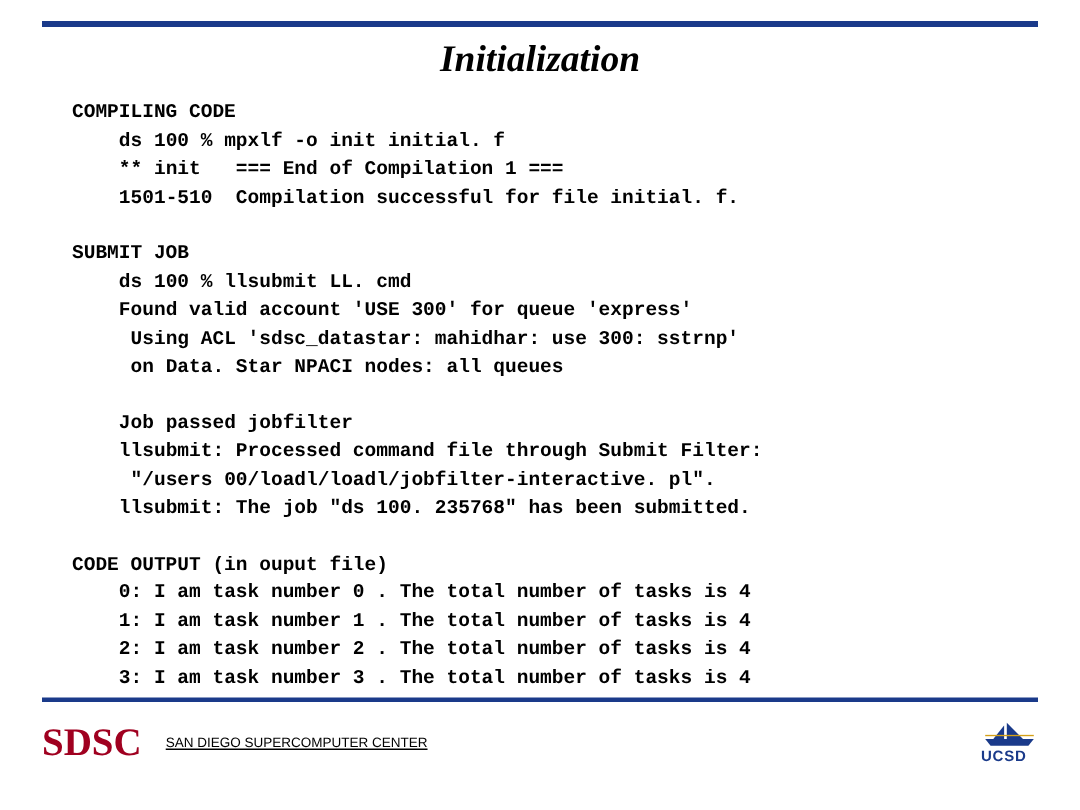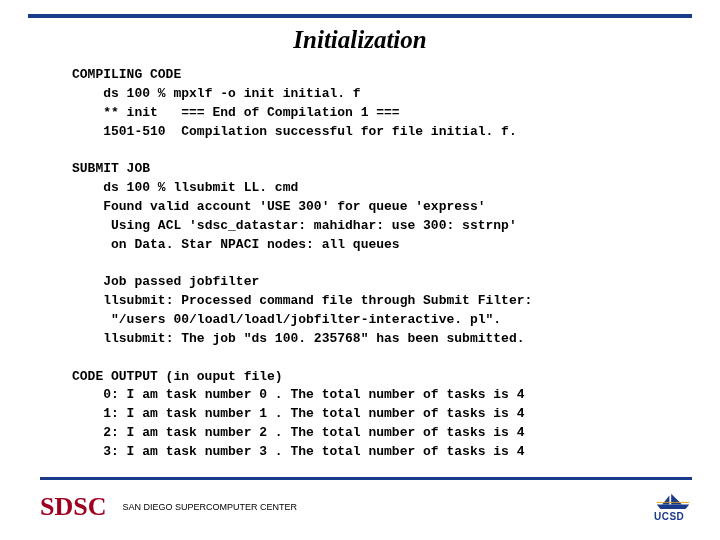--- a/index.html
+++ b/index.html
@@ -20,34 +20,33 @@
   .title {
     text-align: center;
     font-weight: bold;
     font-style: italic;
     font-size: 25px;
     margin: 8px 0 12px 0;
     font-family: Georgia, 'Times New Roman', serif;
     color: #000;
   }
   .content {
-    padding: 0 72px;
+    padding: 0 48px;
     font-family: "Courier New", monospace;
     font-size: 13px;
     font-weight: bold;
     line-height: 1.45;
     white-space: pre;
     color: #000;
   }
   .footer {
     position: absolute;
-    bottom: 4px;
+    bottom: 16px;
     left: 0;
     right: 0;
-    margin-left: 12px;
   }
   .footer-rule {
     height: 3px;
     background: #1a3a8a;
     margin: 0 28px 4px 28px;
   }
   .footer-inner {
     display: flex;
     align-items: center;
     justify-content: space-between;
@@ -60,20 +59,21 @@
     font-size: 26px;
     color: #a00020;
   }
   .footer-text {
     font-size: 9px;
     color: #000;
     text-align: left;
     flex: 1;
     padding-left: 16px;
     line-height: 1.8;
+    text-decoration: underline;
   }
   .footer-text .line2 {
     padding-left: 140px;
   }
   .ucsd-logo {
     display: flex;
     flex-direction: column;
     align-items: flex-start;
     gap: 1px;
   }

